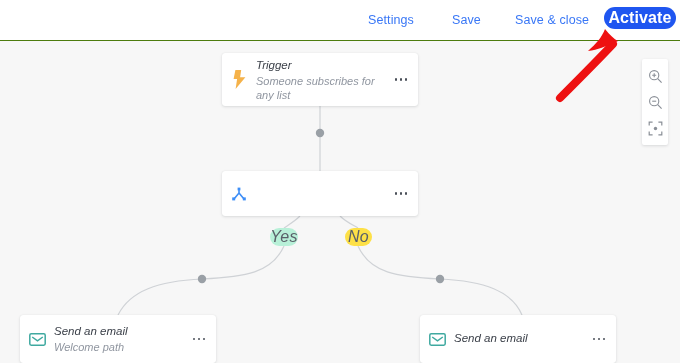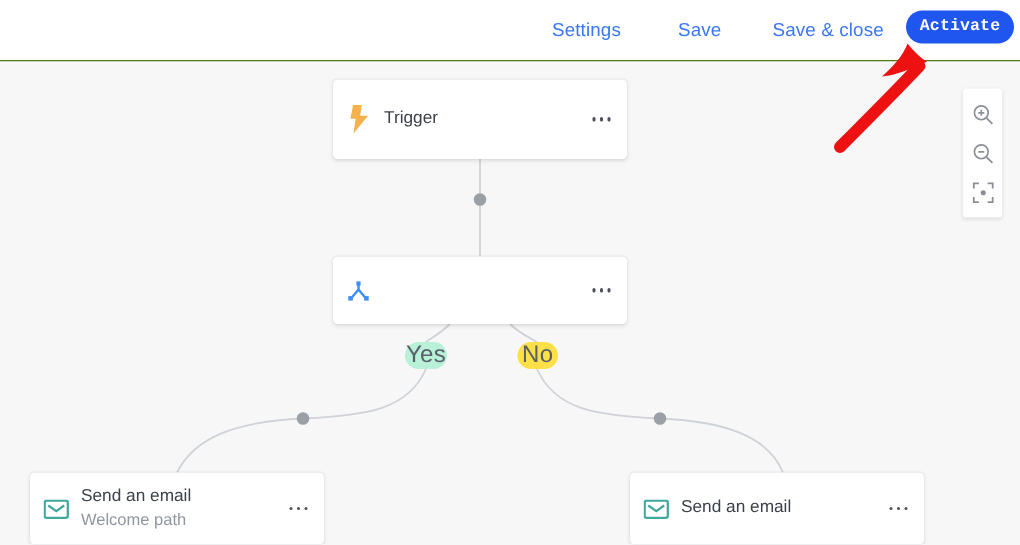--- a/index.html
+++ b/index.html
@@ -46,39 +46,40 @@
 
   #activate-button {
     position: absolute;
     left: 604px;
     top: 7px;
     width: 72px;
     height: 22px;
     border-radius: 13px;
     background: #1f56f0;
     color: #ffffff;
-    font-size: 11px;
+    font-size: 16px;
     font-weight: 700;
     display: flex;
     align-items: center;
     justify-content: center;
     border: none;
     cursor: pointer;
-    font-family: Liberation Mono, monospace;
+    font-family: Liberation Sans, sans-serif;
     letter-spacing: .1px;
   }
 
   
   #canvas {
     position: absolute;
     left: 0; top: 41px;
     width: 680px;
     height: 322px;
     background: #f7f7f7;
     overflow: hidden;
+    font-style: italic;
   }
   #edges {
     position: absolute;
     left: 0; top: 0;
     width: 680px;
     height: 322px;
     pointer-events: none;
   }
 
   
@@ -225,20 +226,21 @@
     </svg>
 
     <div class="node-card" id="node-trigger">
       <div class="node-icon">
         <svg width="13" height="19" viewBox="0 0 13 19" xmlns="http://www.w3.org/2000/svg">
           <path d="M8.2 0 H2.4 L0.6 9.1 H4.1 L2.6 19 L12.4 7.2 H7.1 Z" fill="#f5b24a"></path>
         </svg>
       </div>
       <div class="node-text">
         <div class="node-title">Trigger</div>
+        <div class="node-sub">Someone subscribes for any list</div>
       </div>
       <div class="node-menu">
         <span class="dots">
             <i></i>
             <i></i>
             <i></i>
           </span>
       </div>
     </div>
 

